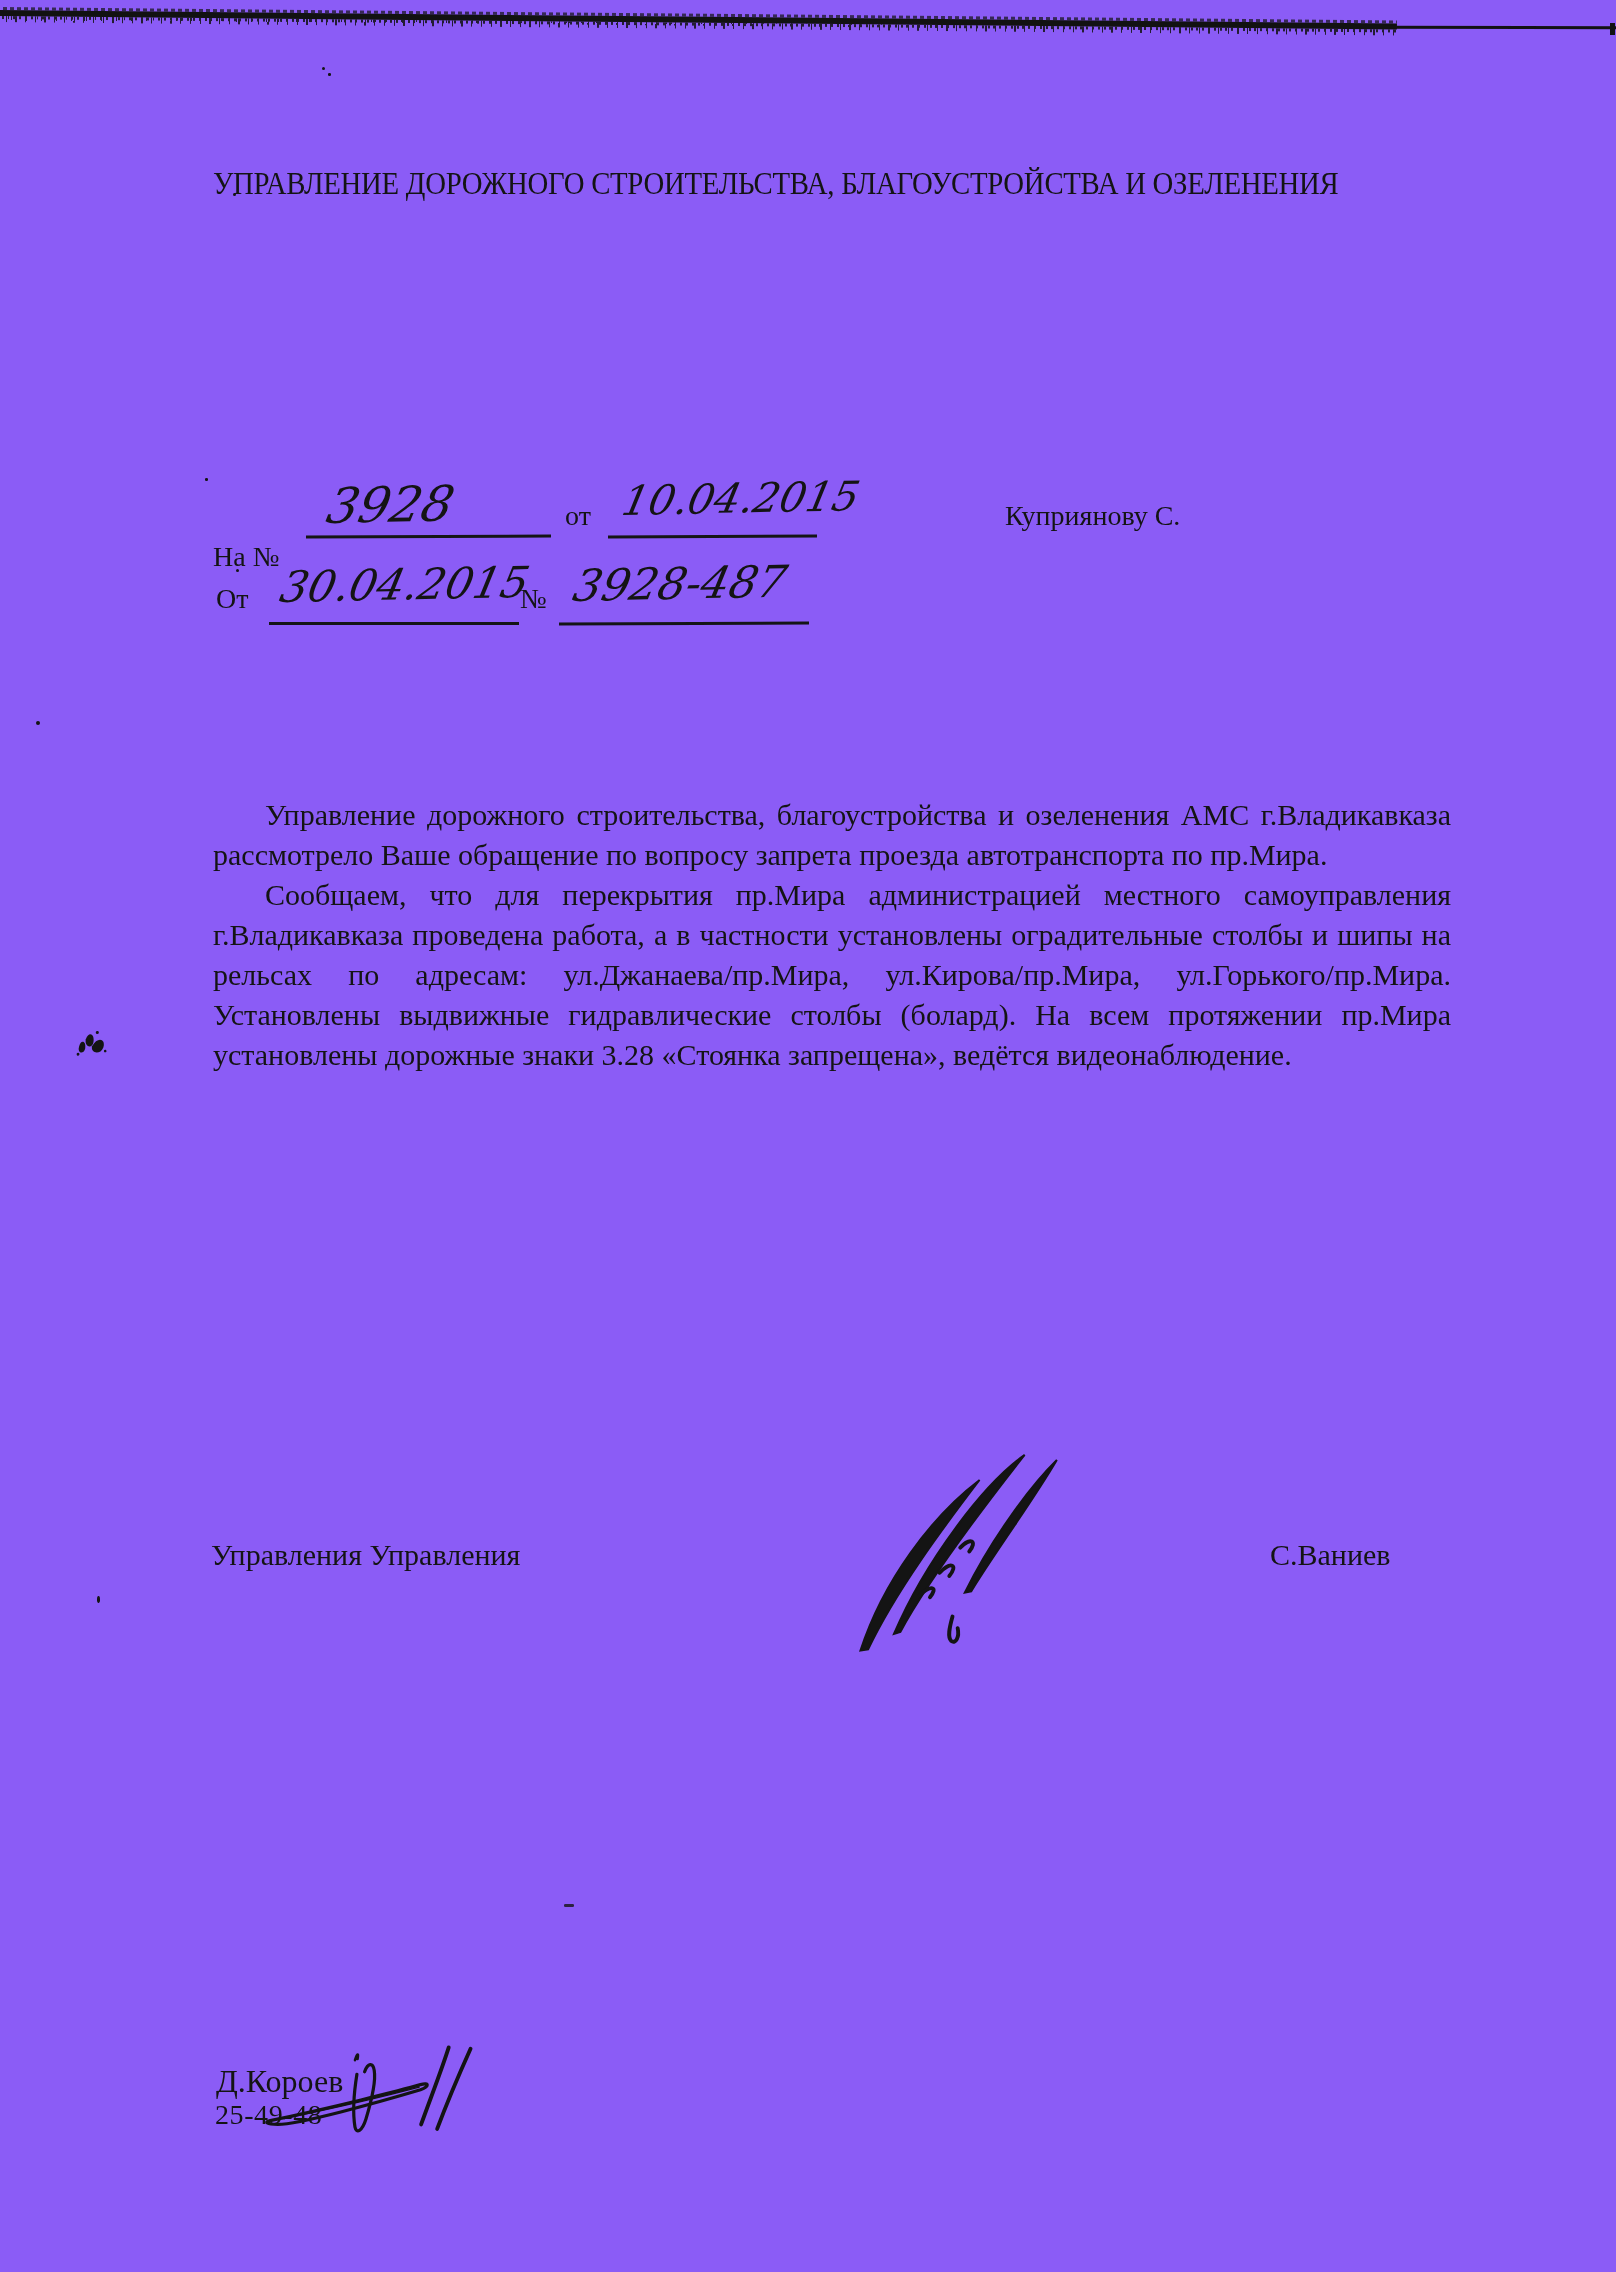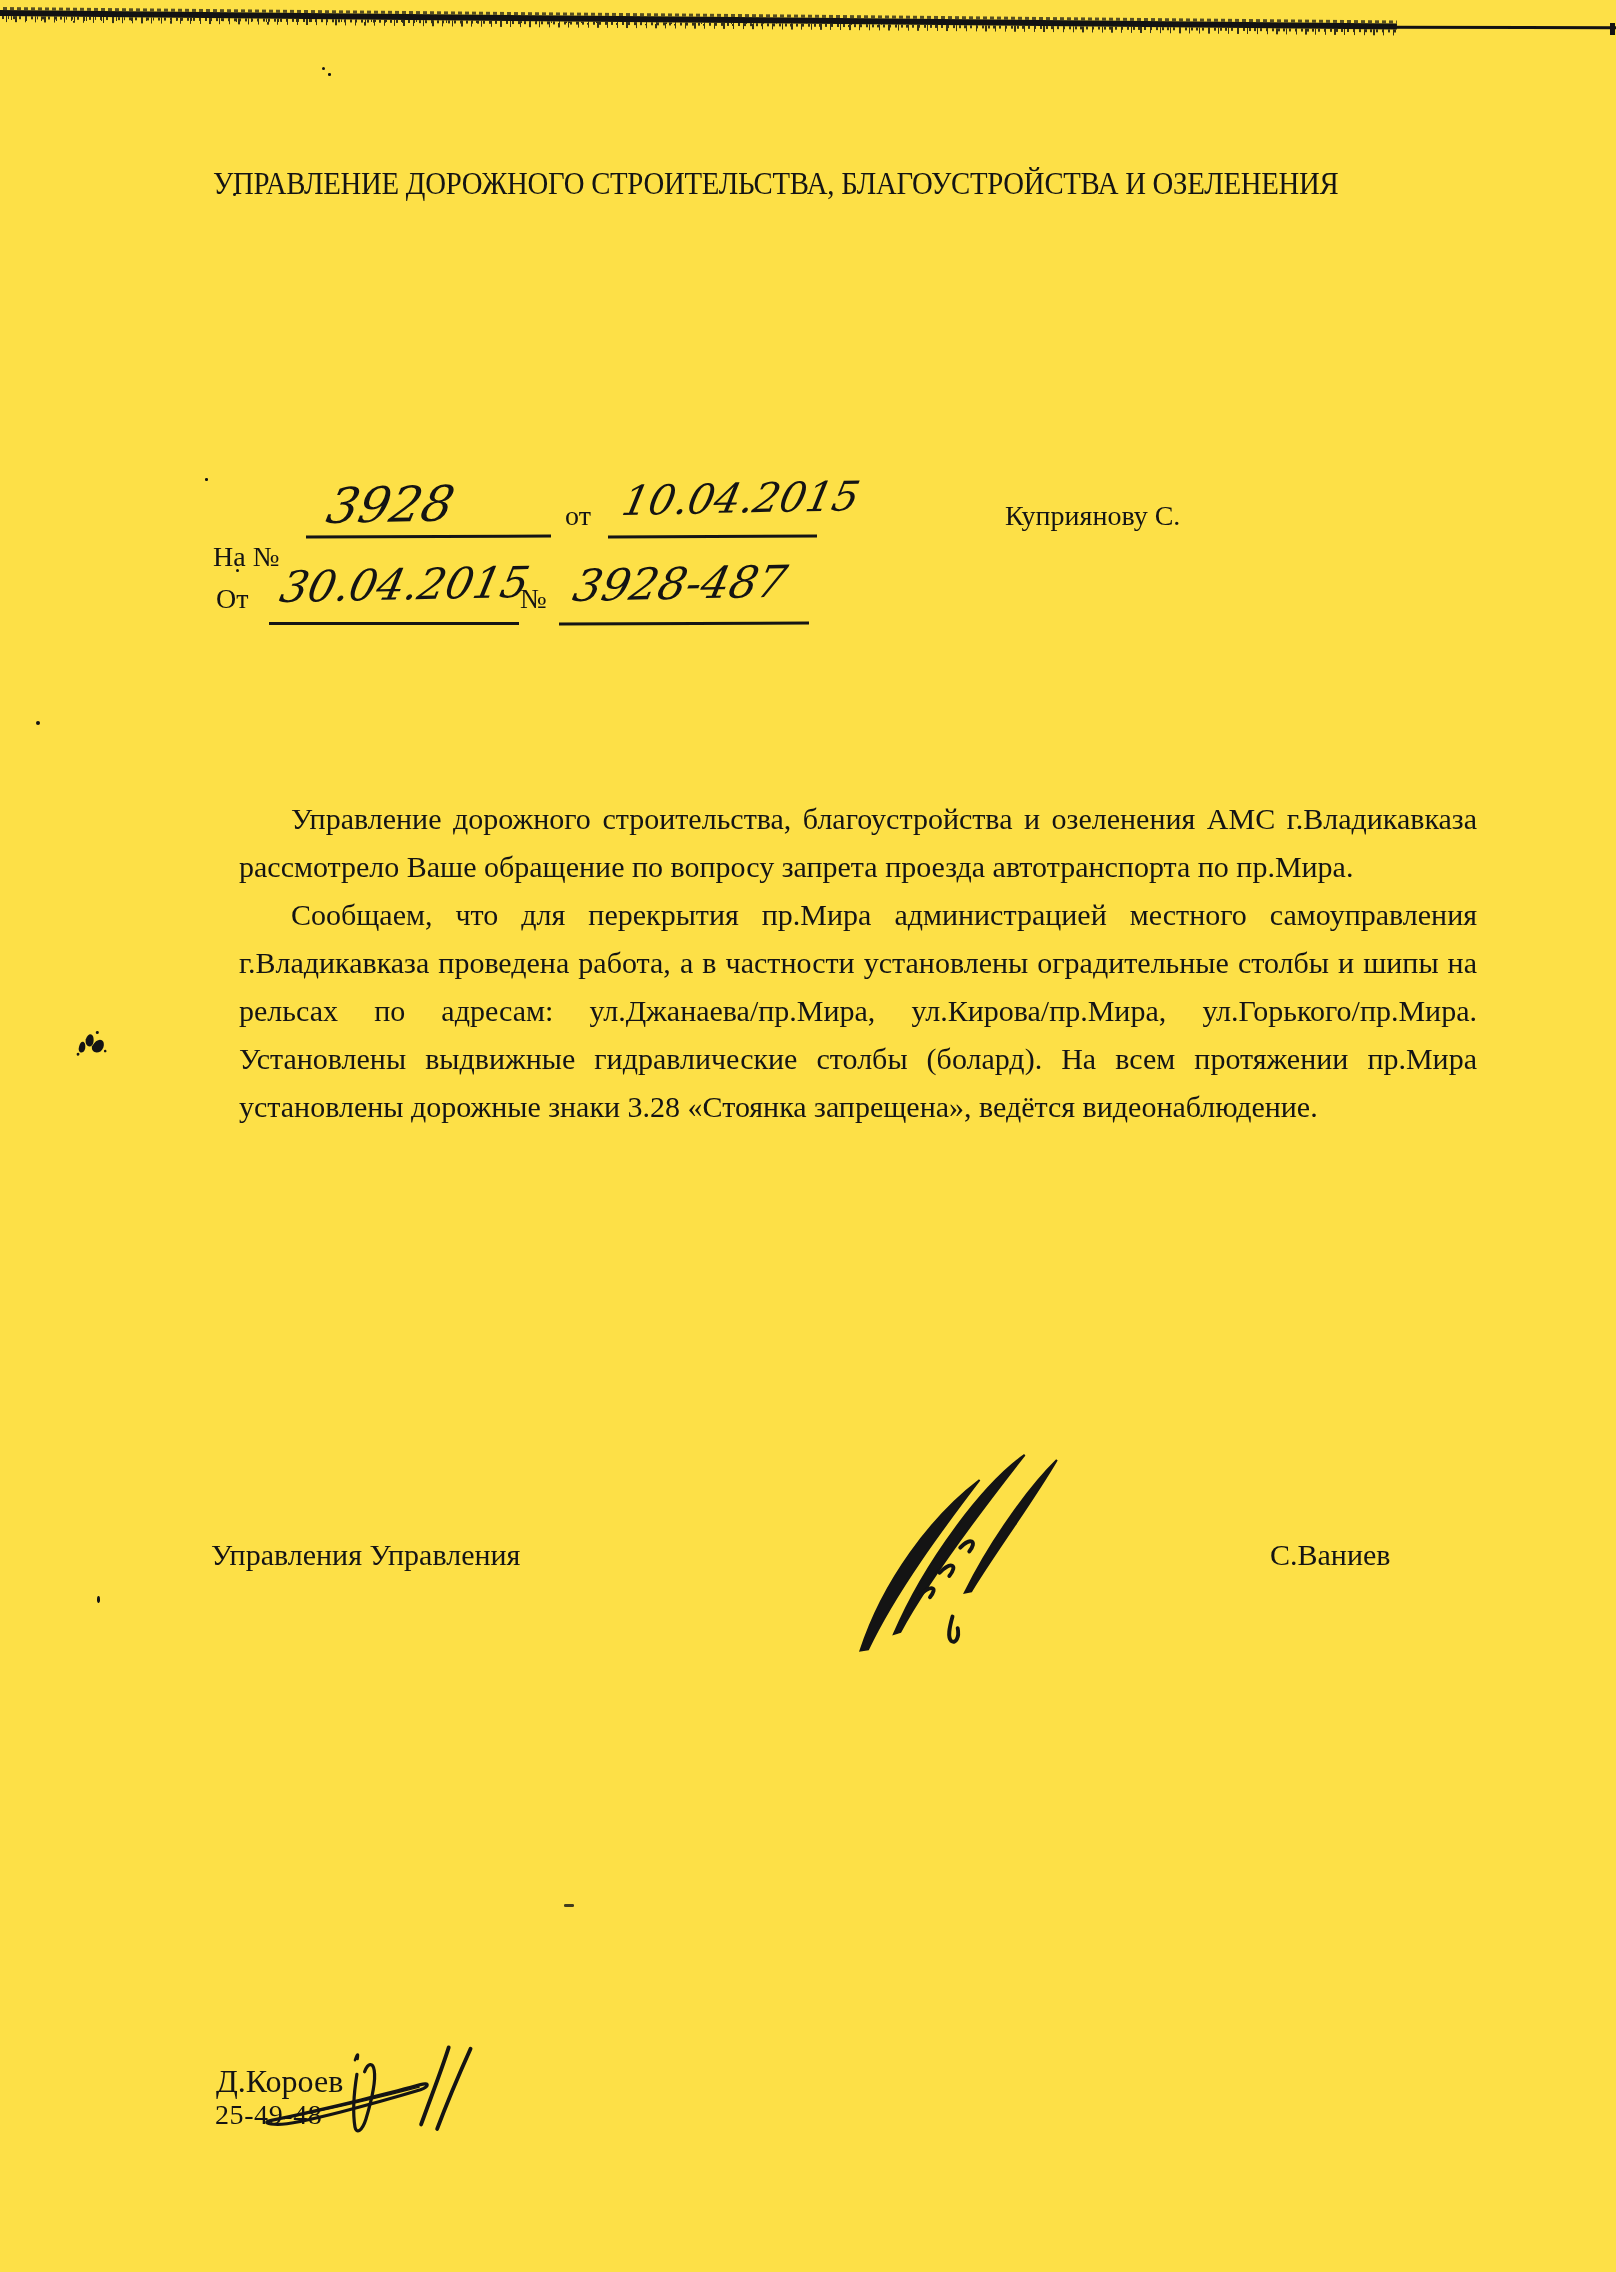--- a/index.html
+++ b/index.html
@@ -1,17 +1,17 @@
 <!DOCTYPE html>
 <html style="font-size:10.3px"><head>
 <meta charset="utf-8">
 <style>
   html,body{margin:0;padding:0;background:#777;}
   .page{
-    position:relative;width:1617px;height:2273px;background:#fde047;
+    position:relative;width:1617px;height:2273px;background:#8b5cf6;
     font-family:"Liberation Serif", serif;color:#141414;overflow:hidden;
   }
   .abs{position:absolute;white-space:nowrap;}
   
   .scan-band{
     position:absolute;left:-3.9px;top:10.3px;width:1401px;height:5.8px;background:#121212;
     transform:rotate(0.55deg);transform-origin:0 0;
   }
   .scan-band::after{
     content:"";position:absolute;top:5.8px;left:0;right:0;height:10.3px;opacity:.85;
@@ -37,21 +37,21 @@
   
   .lbl{font-size:28px;}
   .hw{
     font-family:"DejaVu Serif", serif;font-style:italic;
     transform:skewX(-13deg) rotate(-1.2deg);transform-origin:0 100%;
   }
   .underline{position:absolute;height:2.6px;background:#151515;}
   
   .body-text{
     position:absolute;left:213px;top:795px;width:1238px;
-    font-size:30px;line-height:48px;text-align:justify;margin-left:26px;
+    font-size:30px;line-height:40px;text-align:justify;
   }
   .body-text p{margin:0;text-indent:52px;}
   
   .sig-title{font-size:30px;}
   .sig-name{font-size:30px;}
   .footer-name{font-size:32px;}
   .footer-phone{font-size:28px;letter-spacing:0.6px;}
   svg{position:absolute;overflow:visible;}
 </style>
 </head>

